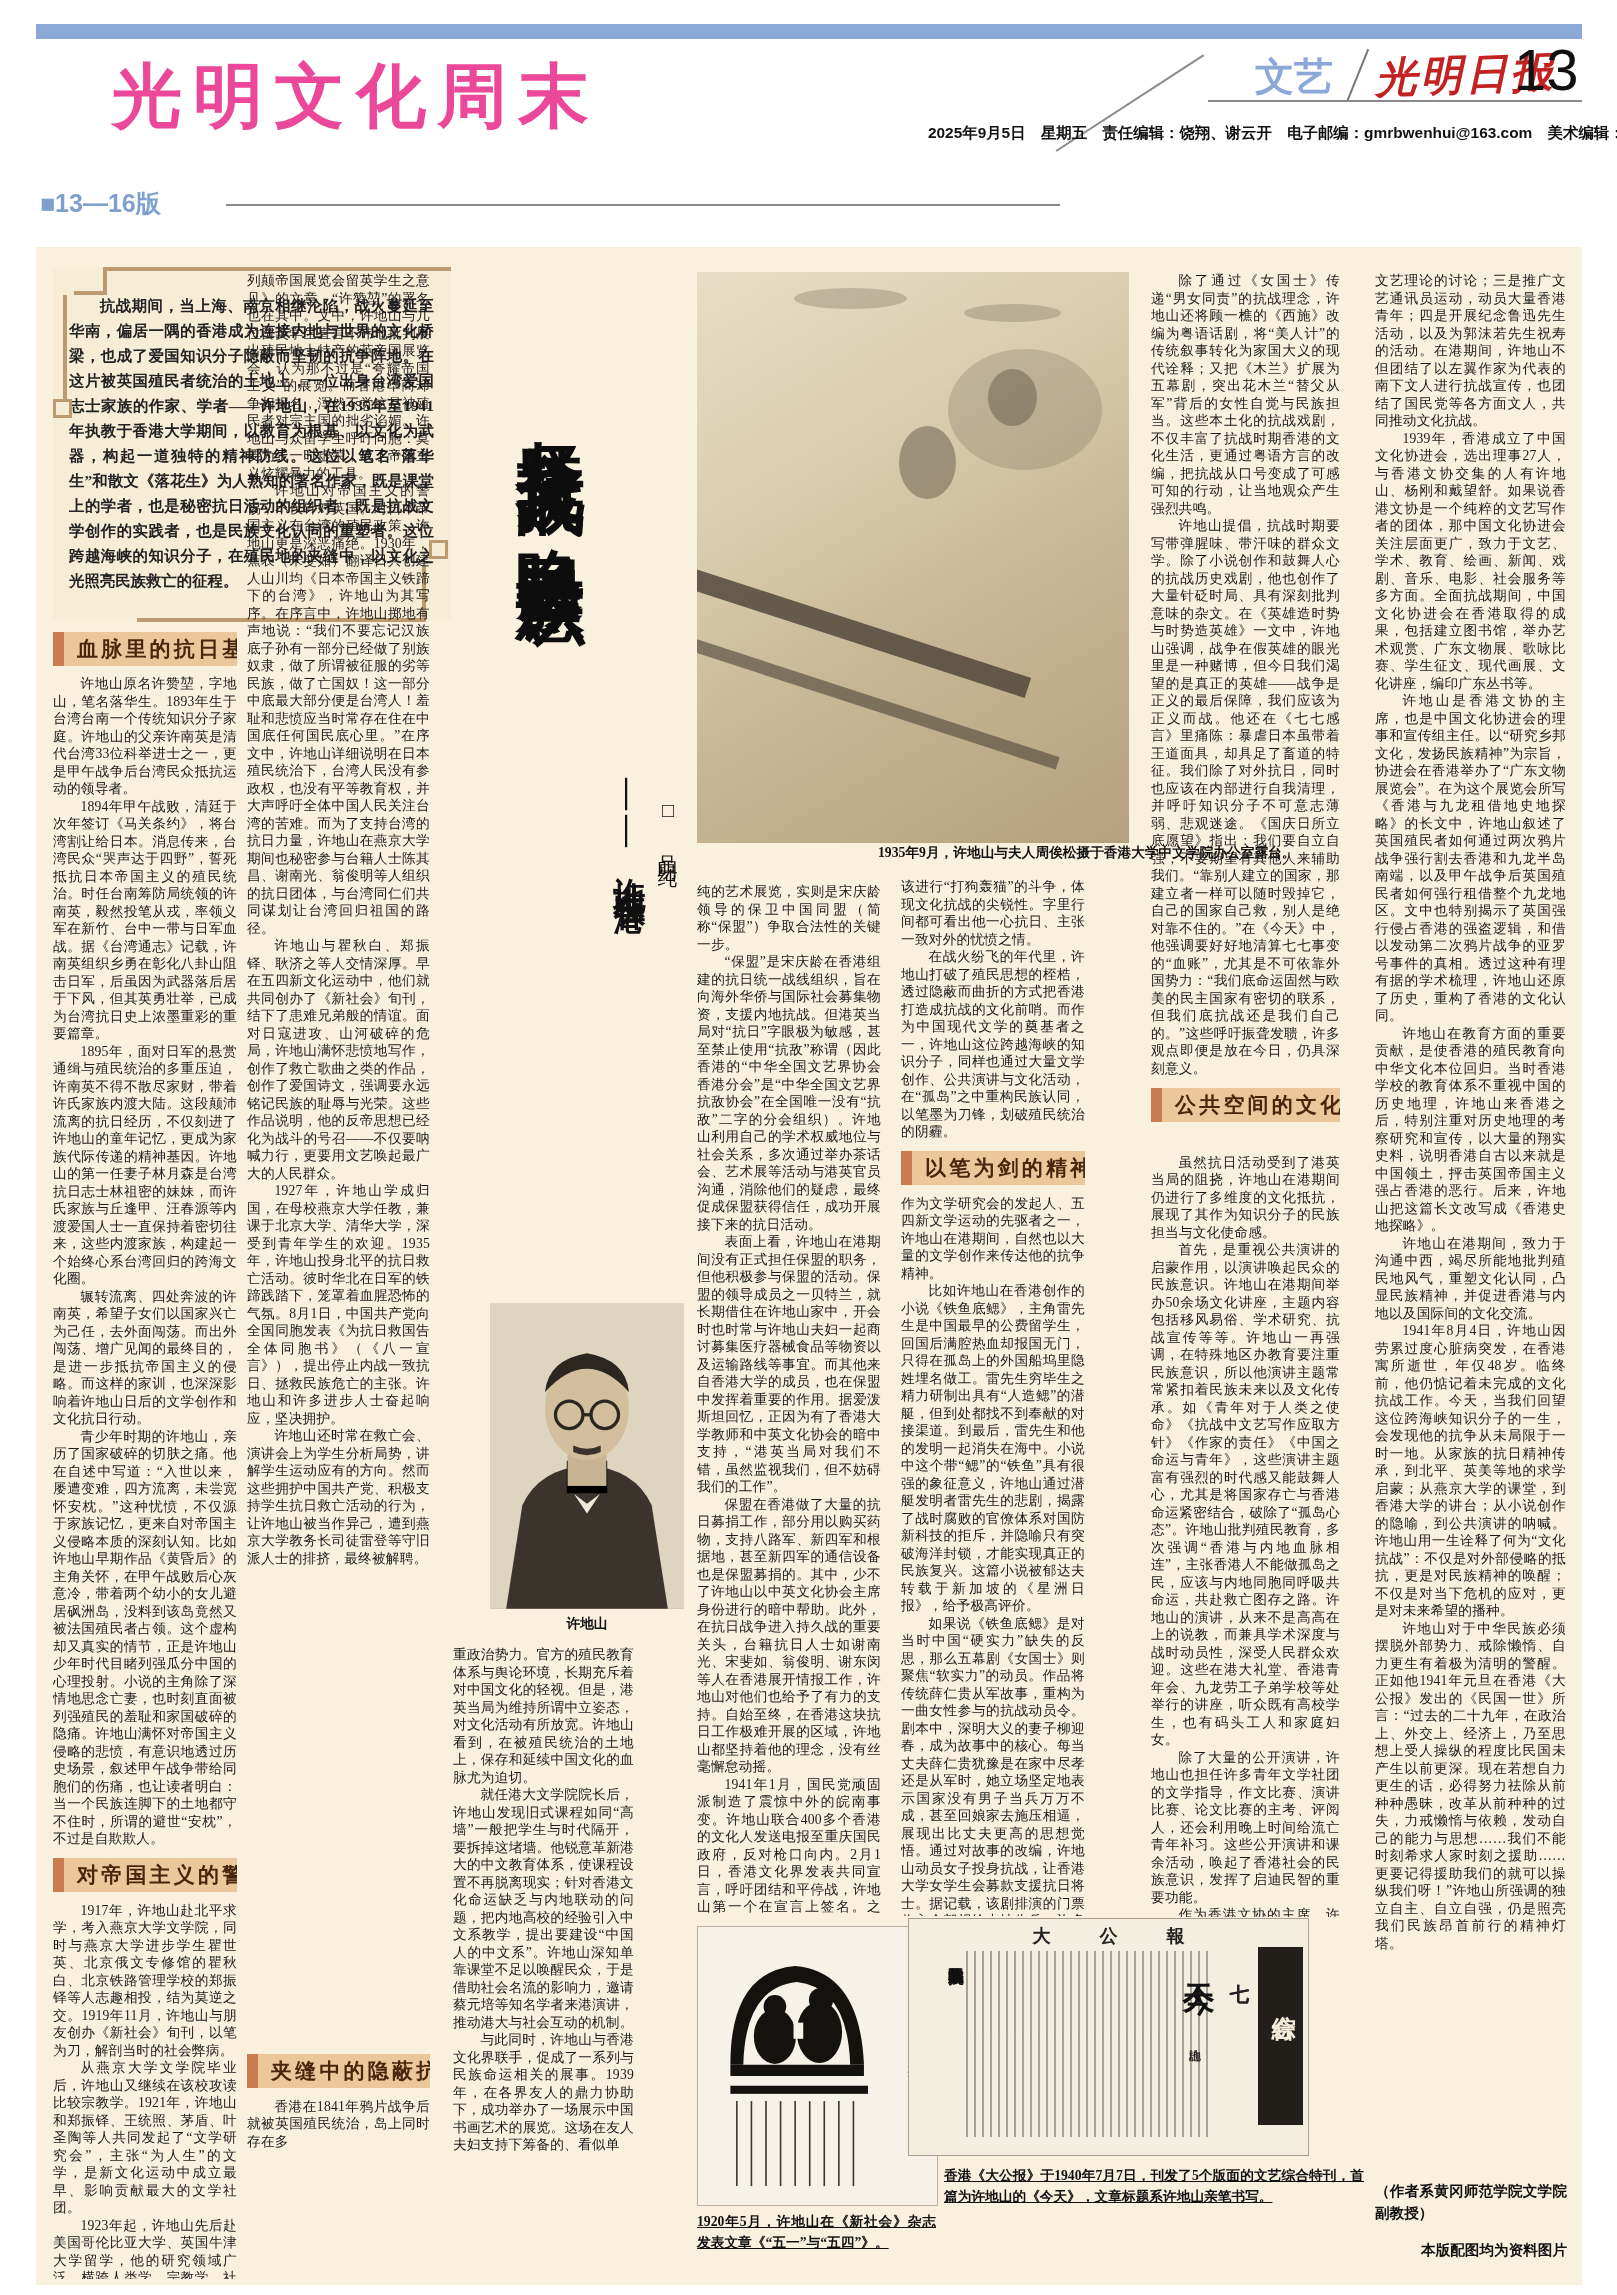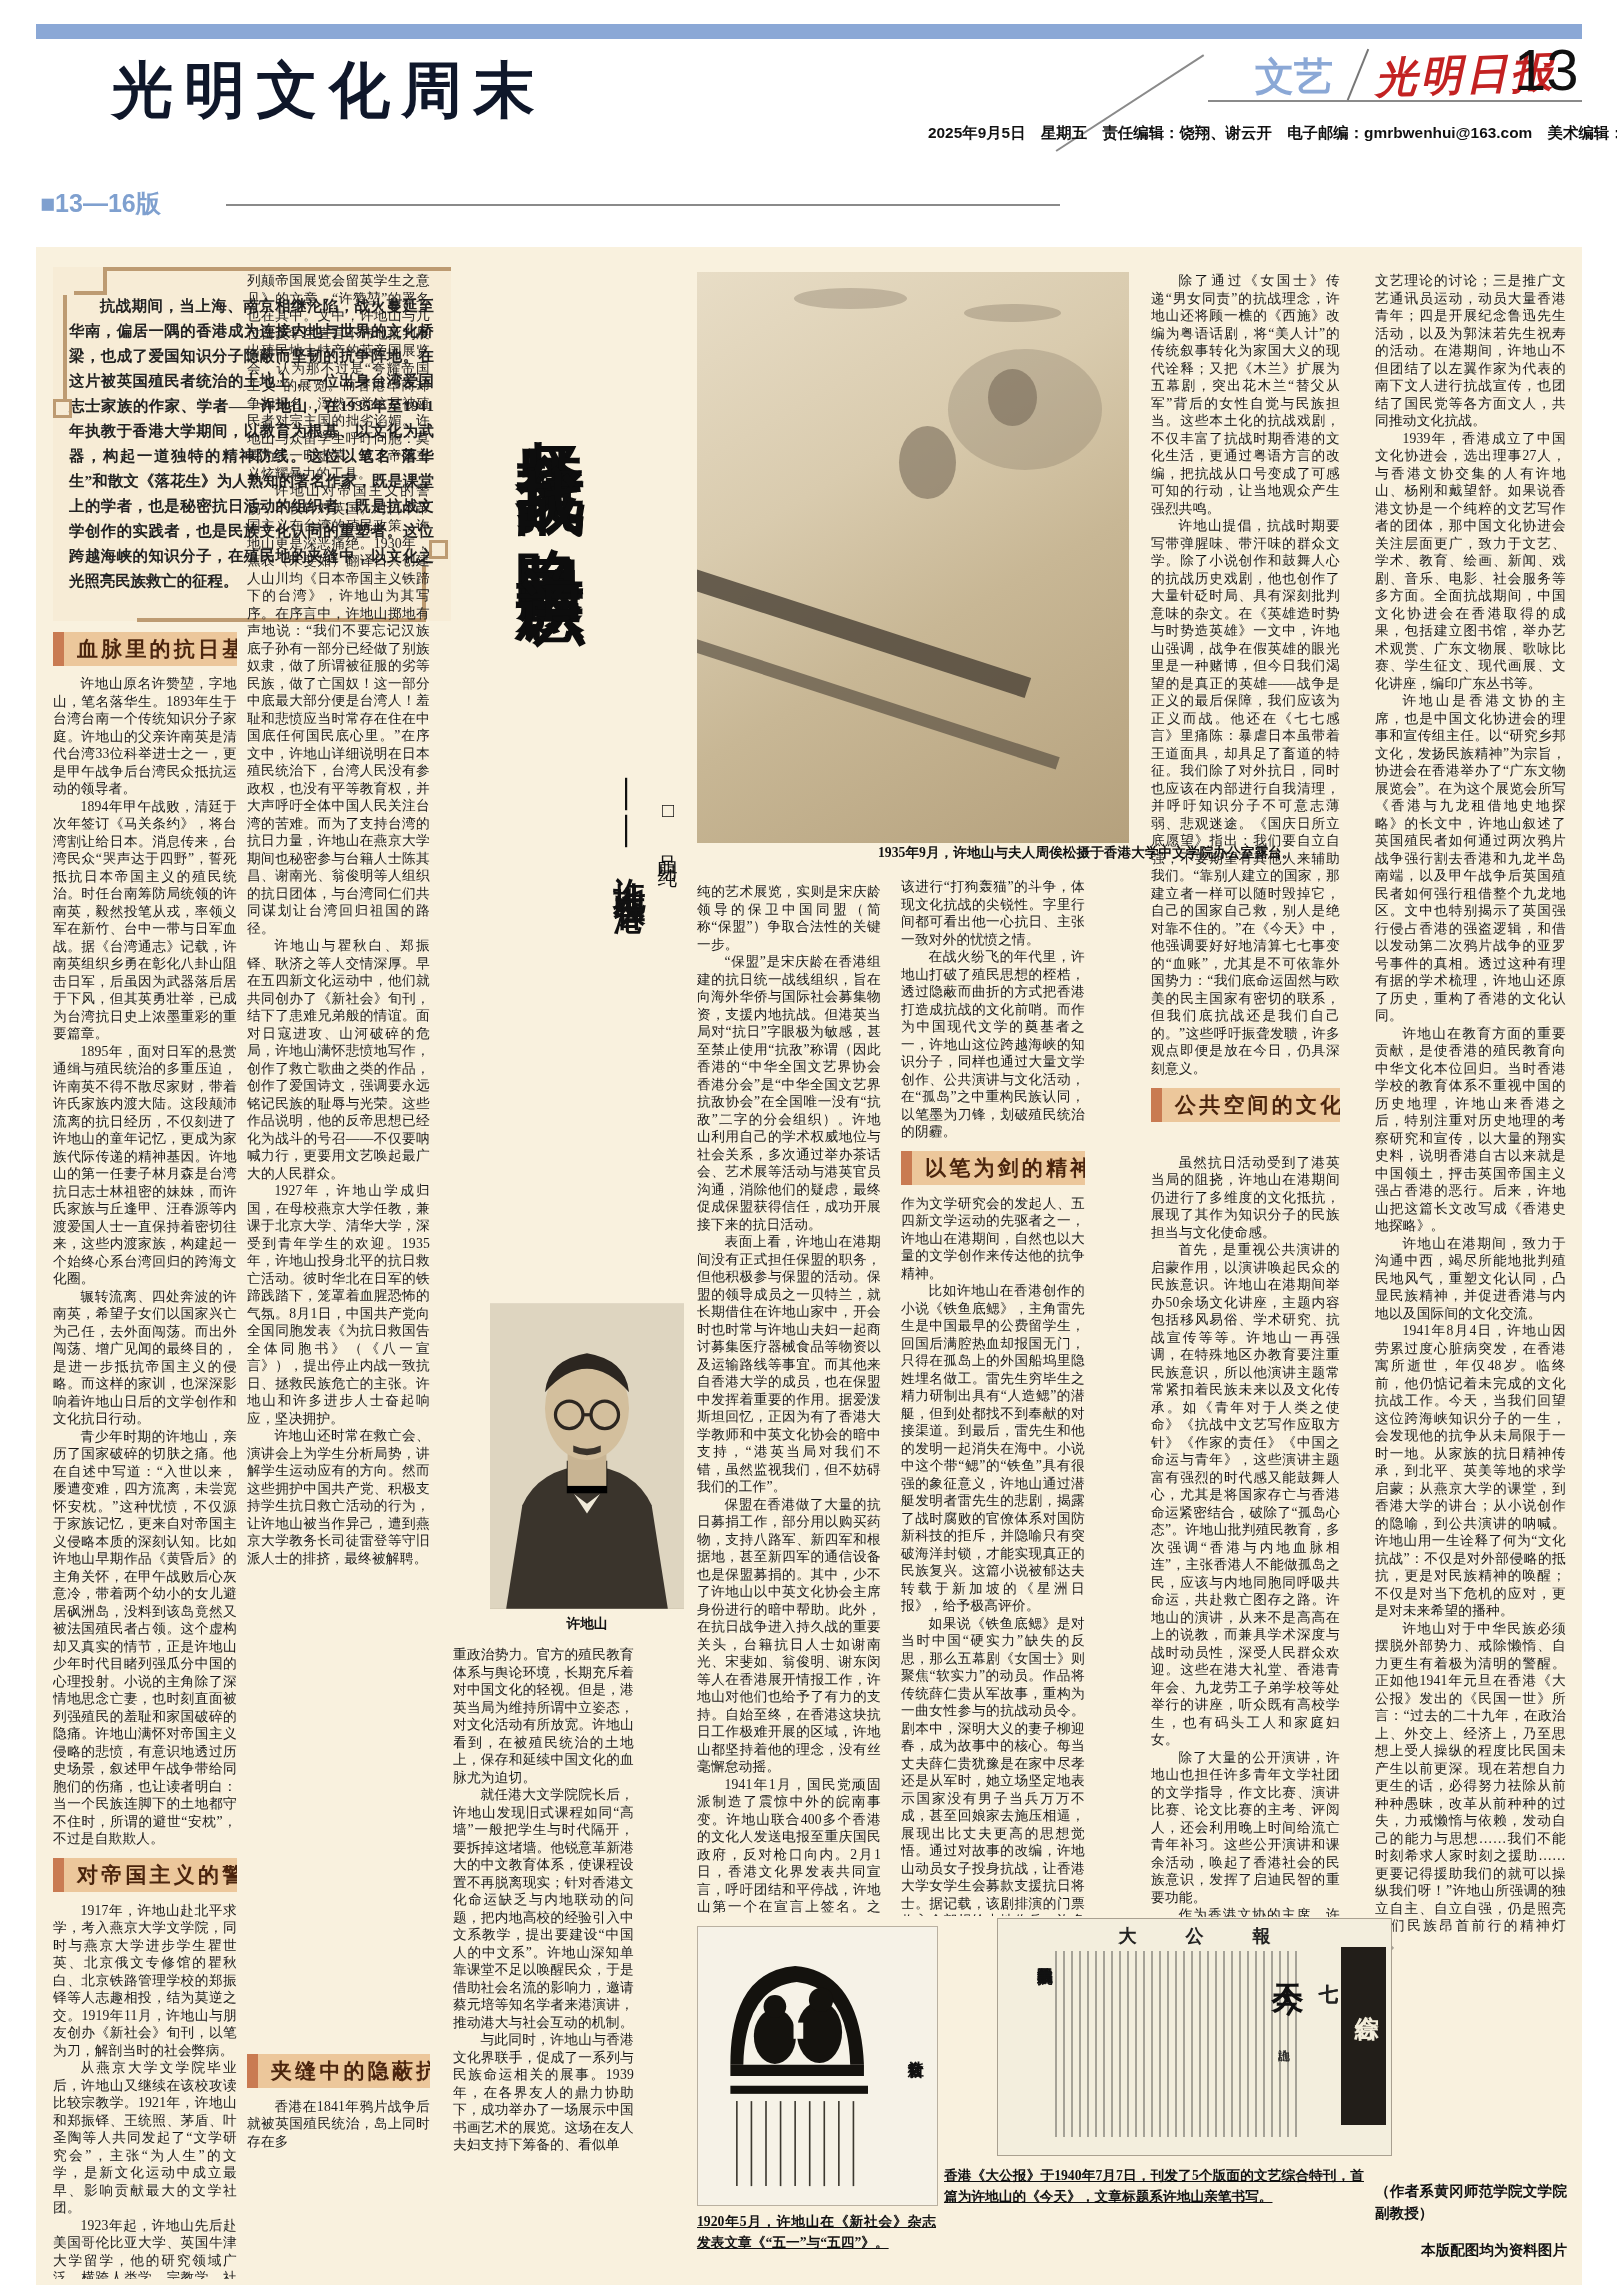--- a/index.html
+++ b/index.html
@@ -1,21 +1,21 @@
 <!DOCTYPE html>
 <html style="font-size:13px"><head>
 <meta charset="utf-8">
 <style>
   html,body{margin:0;padding:0;}
   body{width:1617px;height:2295px;position:relative;background:#ffffff;
        font-family:"Liberation Serif","DejaVu Serif",serif;overflow:hidden;}
   
   .topbar{position:absolute;left:36px;top:24px;width:1546px;height:15.4px;background:#8ba8d6;}
-  .weekend-title{position:absolute;left:112px;top:50px;font-size:61px;font-weight:bold;
-       color:#0f172a;letter-spacing:11.3px;white-space:nowrap;}
+  .weekend-title{position:absolute;left:112px;top:50px;font-size:70px;font-weight:bold;
+       color:#ec4899;letter-spacing:11.3px;white-space:nowrap;}
   .pages-label{position:absolute;left:40px;top:187px;font-size:25px;font-weight:bold;
        color:#7fa0cf;font-family:"Liberation Sans","DejaVu Sans",sans-serif;}
   .rule-left{position:absolute;left:226px;top:204px;width:834px;height:1.6px;background:#8a8a8a;}
   .rule-diag{position:absolute;left:1056px;top:150px;width:176px;height:1.6px;background:#8a8a8a;
        transform:rotate(-33deg);transform-origin:left center;}
   .rule-right{position:absolute;left:1208px;top:100px;width:374px;height:1.6px;background:#8a8a8a;}
   .sec-label{position:absolute;left:1255px;top:50px;font-size:39px;font-weight:bold;color:#8ba8d6;
        font-family:"Liberation Sans","DejaVu Sans",sans-serif;}
   .slash{position:absolute;left:1357px;top:47px;width:1.6px;height:55px;background:#777;
        transform:rotate(22deg);}
@@ -64,22 +64,22 @@
        color:#111;white-space:nowrap;overflow:hidden;}
   .portrait{position:absolute;left:490px;top:1303px;width:194px;height:306px;overflow:hidden;
        background:linear-gradient(180deg,#efe9da 0%,#d8d0bd 55%,#b9ae96 100%);}
   .portrait-caption{position:absolute;left:490px;top:1615px;width:194px;text-align:center;
        font-size:13.7px;font-weight:bold;color:#111;}
   
   .img-woodcut{position:absolute;left:697px;top:1926px;width:239px;height:278px;background:#f6f2e7;
        border:0.8px solid #b9b0a0;overflow:hidden;}
   .img-woodcut .vlabel{position:absolute;right:11.3px;top:121px;font-size:16px;font-weight:bold;color:#111;}
   .cap{position:absolute;font-size:13.7px;font-weight:bold;color:#111;text-align:justify;line-height:21px;text-decoration:underline;}
-  .img-paper{position:absolute;left:997px;top:1918px;width:393px;height:236px;background:#f3eedd;
-       border:0.8px solid #a9a090;overflow:hidden;}
+  .img-paper{position:absolute;left:908px;top:1918px;width:393px;height:236px;background:#f3eedd;
+       border:0.8px solid #a9a090;overflow:hidden;padding-left:6px;}
   .img-paper .lines{position:absolute;left:57px;top:32px;width:243px;height:186px;
        background:repeating-linear-gradient(90deg,rgba(20,20,20,.35) 0 1.6px,transparent 1.6px 8px);}
   .img-paper .masthead{position:absolute;left:0;top:4.9px;width:100%;text-align:center;font-size:18px;
        font-weight:bold;color:#222;letter-spacing:49px;text-indent:49px;}
   .img-paper .t1{position:absolute;left:36px;top:37px;font-size:15.4px;font-weight:bold;color:#111;}
   .img-paper .t2{position:absolute;left:268px;top:39px;font-size:32px;font-weight:900;color:#111;}
   .img-paper .t3{position:absolute;left:277px;top:121px;font-size:12px;color:#222;}
   .img-paper .t4{position:absolute;left:317px;top:49px;font-size:19.4px;font-weight:bold;color:#222;}
   .img-paper .strip{position:absolute;right:4.9px;top:27.5px;width:45px;height:178px;background:#221e19;}
   .img-paper .strip span{position:absolute;left:9.7px;top:49px;font-size:24px;color:#f2ecd9;font-weight:bold;}

